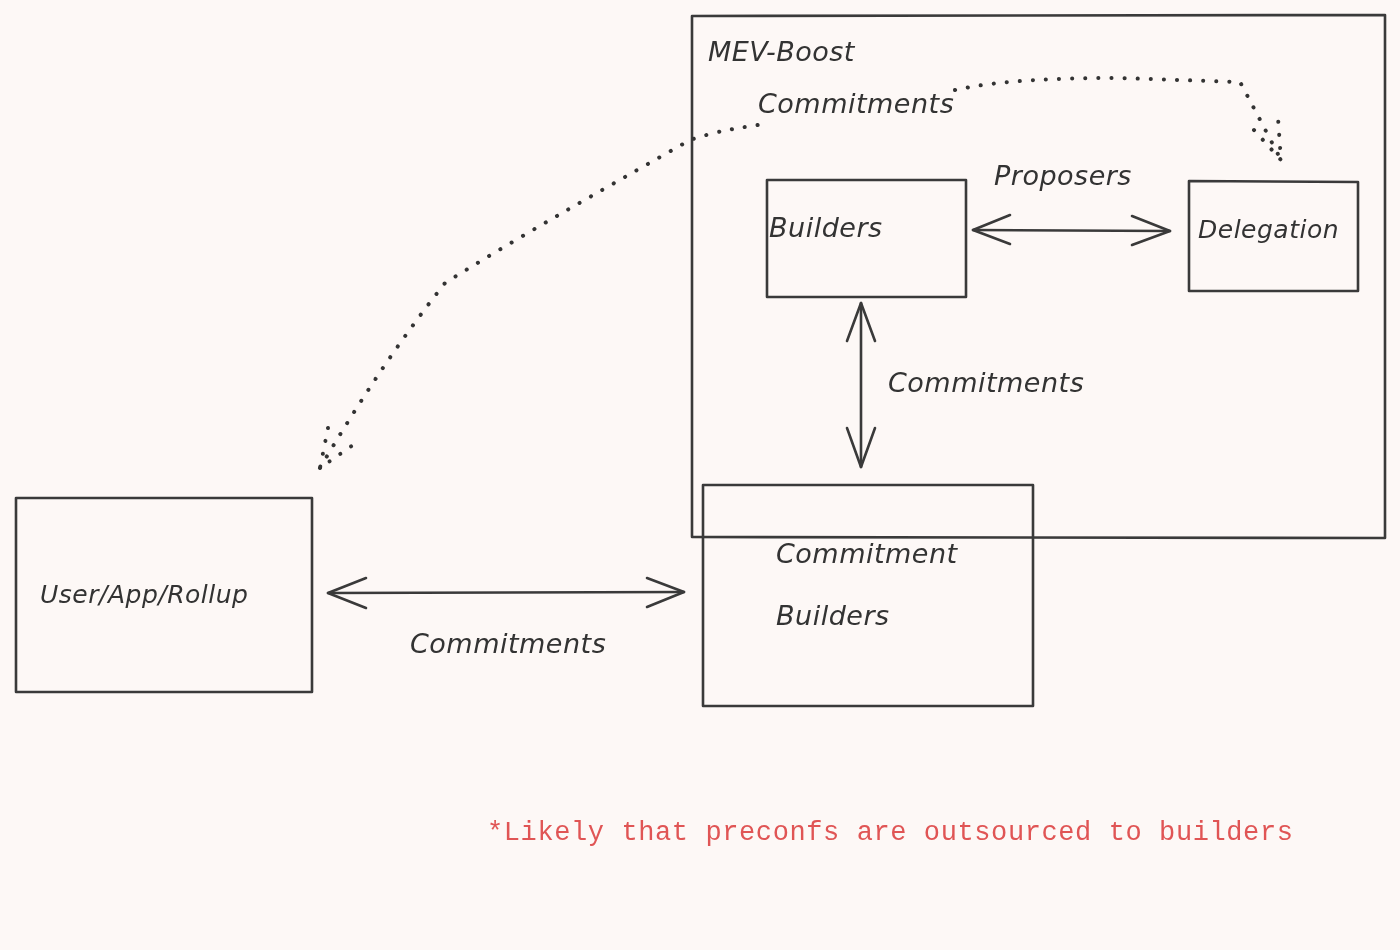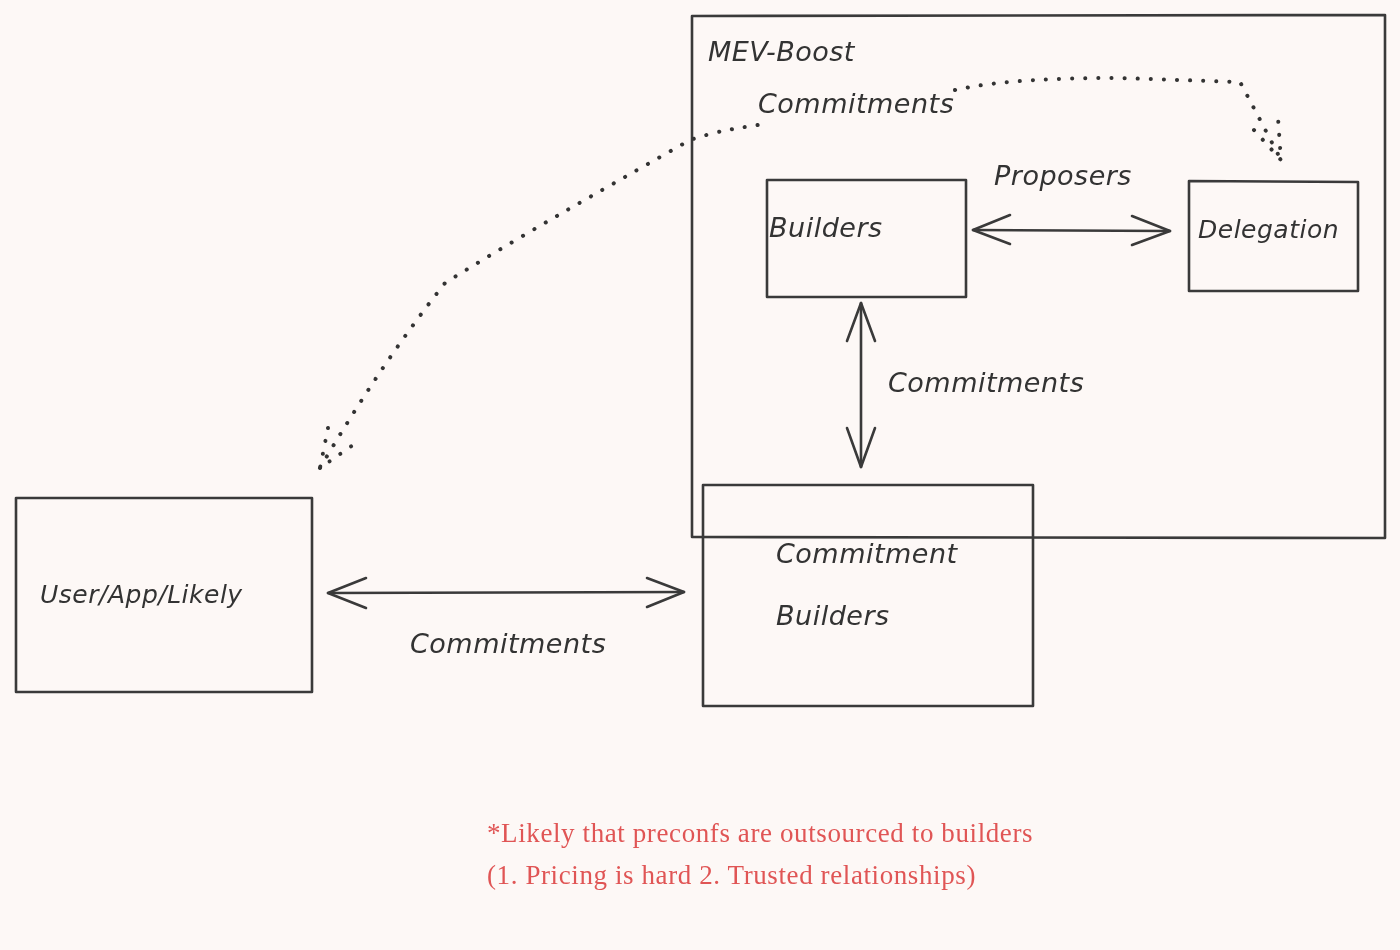--- a/index.html
+++ b/index.html
@@ -48,21 +48,21 @@
       color: #333333;
       letter-spacing: 0.5px;
       font-style: italic;
     }
     .lbl-md { font-size: 27px; }
     .lbl-sm { font-size: 25px; }
     .note {
       position: absolute;
       left: 487px;
       top: 812px;
-      font-family: Liberation Serif, serif;
+      font-family: Liberation Mono, monospace;
       font-size: 27px;
       line-height: 42px;
       letter-spacing: 0.6px;
     }
     .note div { white-space: nowrap; }
   </style>
 </head>
 <body>
 
 <svg id="diagram" viewBox="0 0 1400 950">
@@ -111,20 +111,19 @@
 
 <div class="lbl lbl-md" style="left:769px; top:212px;">Builders</div>
 
 <div class="lbl lbl-sm" style="left:1198px; top:215px;">Delegation</div>
 
 <div class="lbl lbl-md" style="left:888px; top:367px;">Commitments</div>
 
 <div class="lbl lbl-md" style="left:776px; top:538px;">Commitment</div>
 <div class="lbl lbl-md" style="left:776px; top:600px;">Builders</div>
 
-<div class="lbl lbl-sm" style="left:40px; top:580px;">User/App/Likely</div>
+<div class="lbl lbl-sm" style="left:40px; top:580px;">User/App/Rollup</div>
 
 <div class="lbl lbl-md" style="left:410px; top:628px;">Commitments</div>
 
 <div class="note" style="color:#e05555;">
   <div>*Likely that preconfs are outsourced to builders</div>
-  <div>(1. Pricing is hard 2. Trusted relationships)</div>
 </div>
 
 </body></html>

